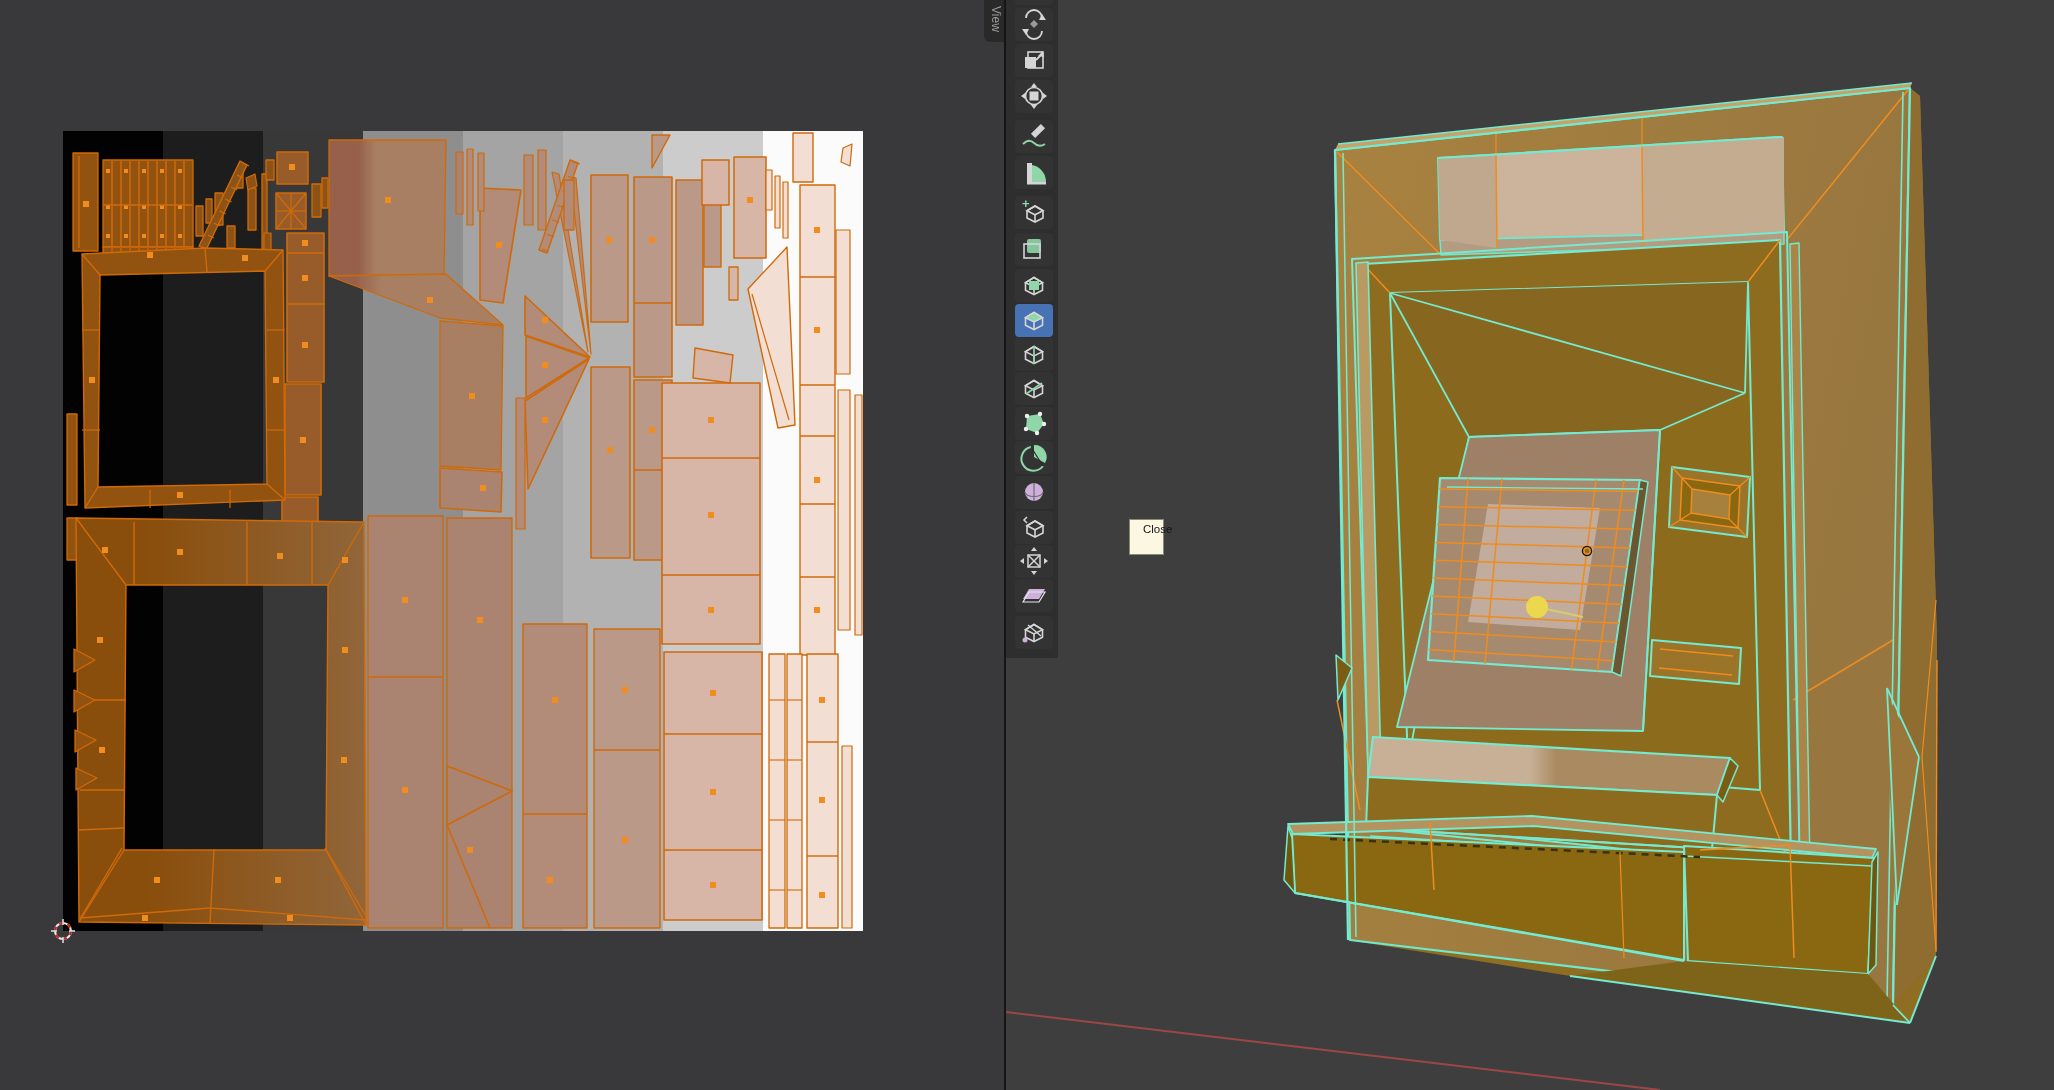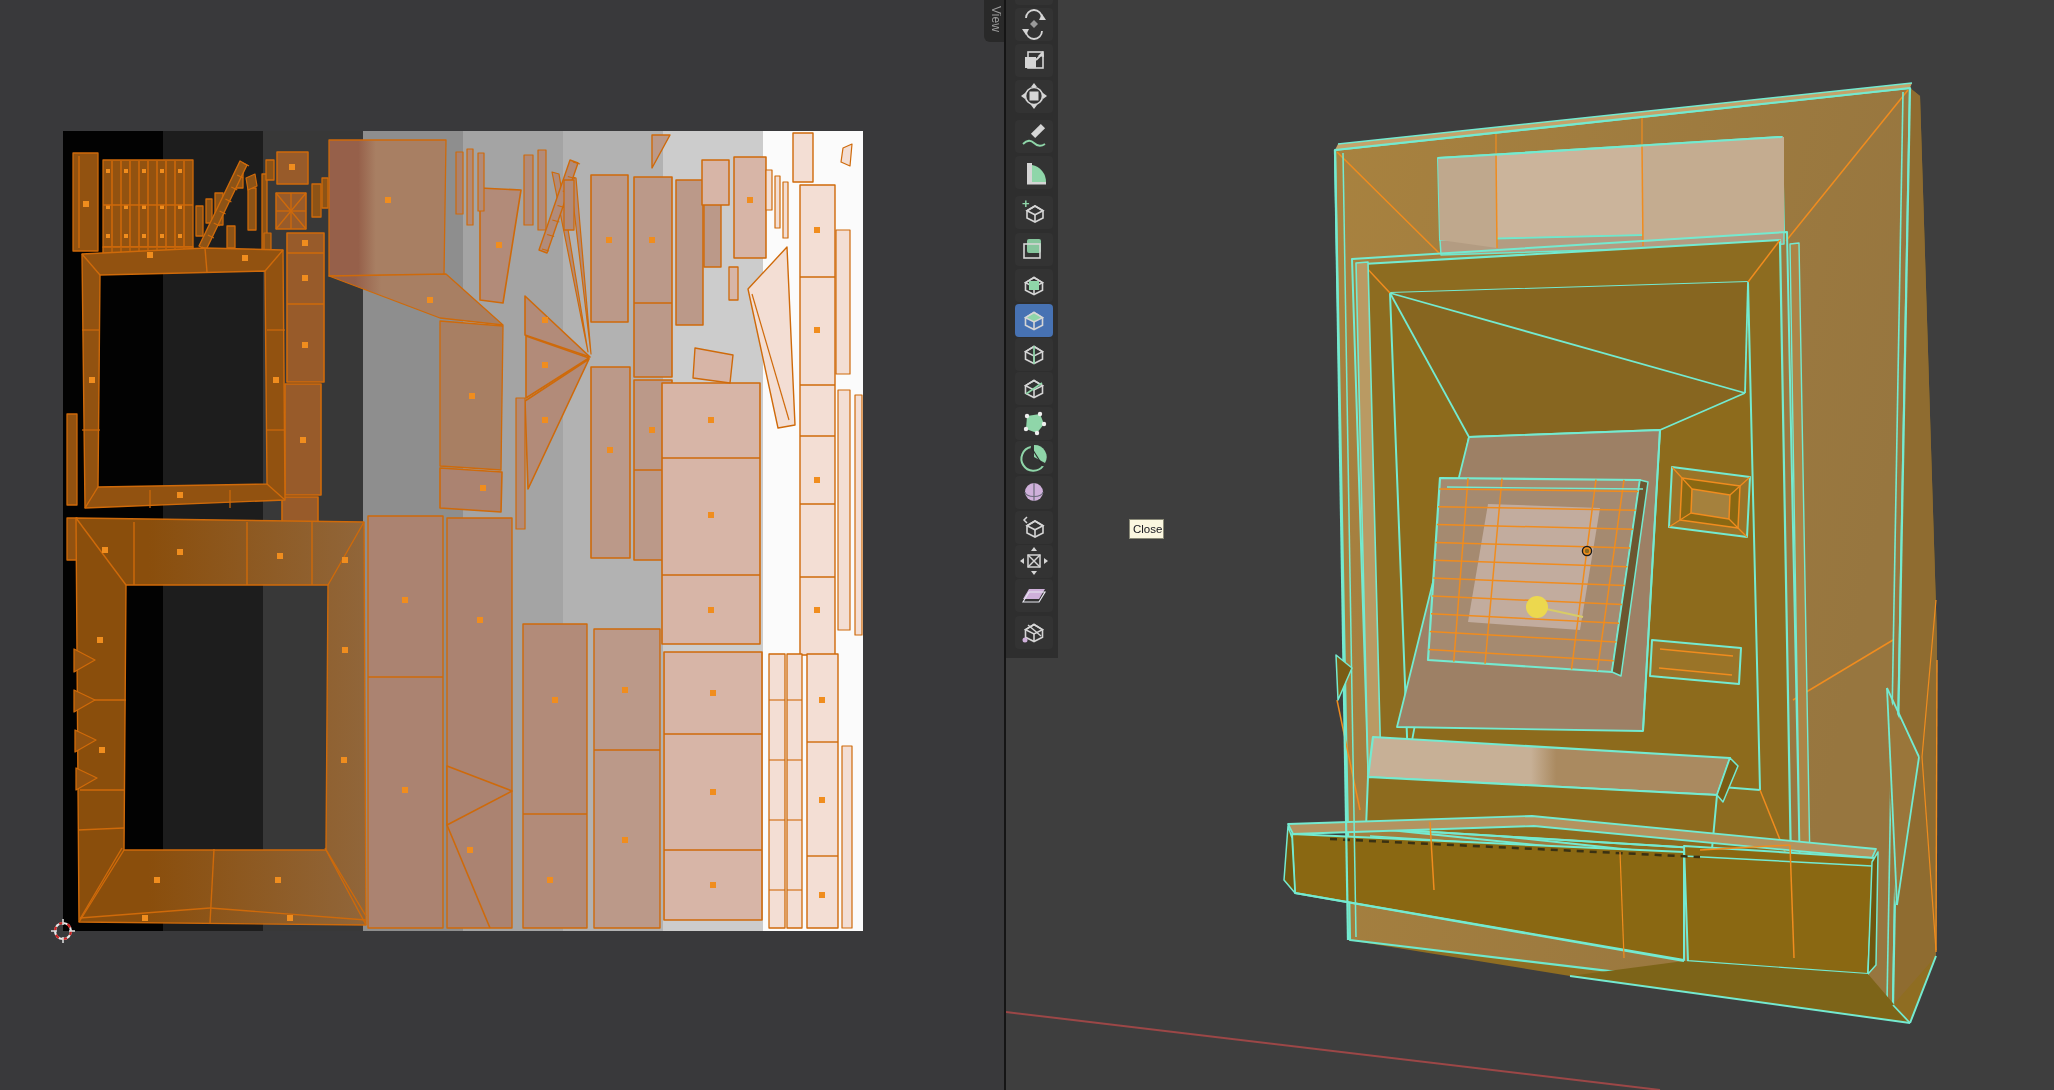--- a/index.html
+++ b/index.html
@@ -7,22 +7,22 @@
         font-family:"Liberation Sans",sans-serif;}
   #left{position:absolute;left:0;top:0;width:1006px;height:1090px;background:#39393b;}
   #canvas{position:absolute;left:63px;top:131px;width:800px;height:800px;}
   .band{position:absolute;top:0;height:800px;}
   #viewtab{position:absolute;left:984px;top:0px;width:22px;height:42px;background:#292929;
      border-radius:0 0 0 6px;}
   #viewtab svg{left:0;top:0}
   #tools{position:absolute;left:1006px;top:0;width:52px;height:658px;background:#2e2e2e;}
   #tools .btn{position:absolute;left:9px;width:38px;height:33px;background:#333333;border-radius:4px;}
   #divider{position:absolute;left:1004px;top:0;width:2px;height:1090px;background:#151515;}
-  #tooltip{position:absolute;left:1129px;top:519px;width:35px;height:20px;background:#fbf7e0;
-     border:1px solid #8a8a78;box-sizing:border-box;color:#15151d;font-size:11.5px;line-height:18px;padding-left:3px;}
+  #tooltip{position:absolute;left:1129px;top:519px;width:35px;height:36px;background:#fbf7e0;
+     border:1px solid #8a8a78;box-sizing:border-box;color:#15151d;font-size:11.5px;line-height:18px;padding-left:13px;}
   svg{position:absolute;display:block;}
 </style>
 </head>
 <body>
 <div id="page">
   <div id="left">
     <div id="canvas">
       <div class="band" style="left:0;width:100px;background:#020202"></div>
       <div class="band" style="left:100px;width:100px;background:#1d1d1d"></div>
       <div class="band" style="left:200px;width:100px;background:#383838"></div>

